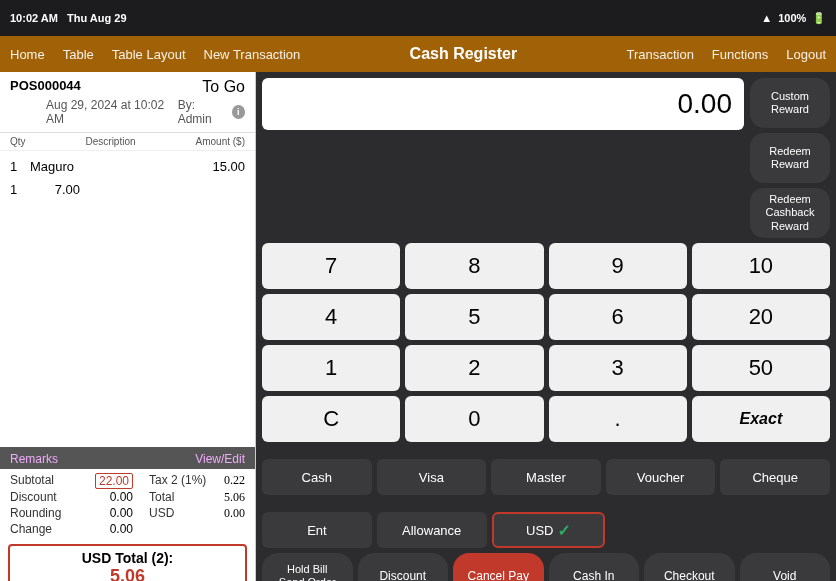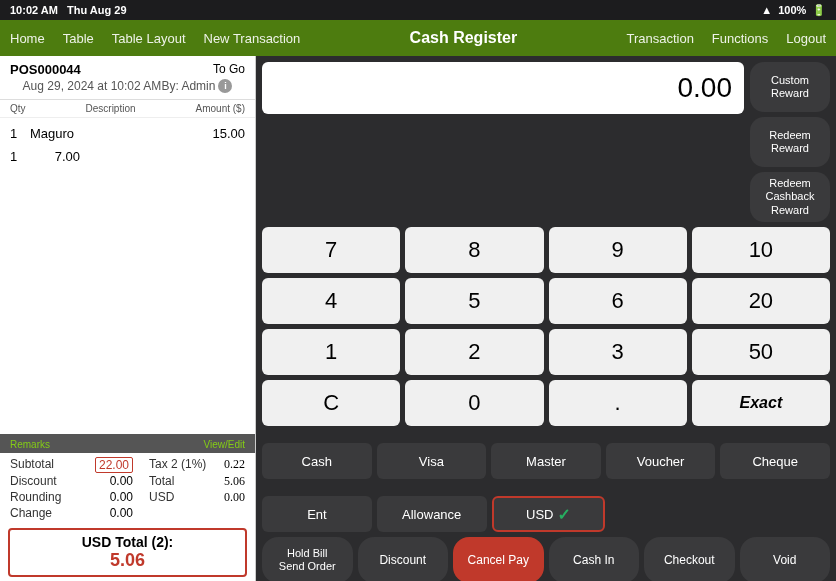--- a/index.html
+++ b/index.html
@@ -13,29 +13,29 @@
     }
 
     
     #status-bar {
       background: #1c1c1e;
       color: white;
       display: flex;
       justify-content: space-between;
       align-items: center;
       padding: 2px 10px;
-      height: 20px;
+      height: 36px;
       font-size: 11px;
       font-weight: 600;
     }
     .status-right { display: flex; gap: 6px; align-items: center; }
 
     
     #nav-bar {
-      background: #4d7c0f;
+      background: #a16207;
       color: white;
       display: flex;
       align-items: center;
       padding: 16px 10px;
       height: 36px;
     }
     .nav-left { display: flex; gap: 18px; align-items: center; }
     .nav-center { flex: 1; text-align: center; font-size: 16px; font-weight: 600; }
     .nav-right { display: flex; gap: 18px; align-items: center; }
     .nav-item {
@@ -61,22 +61,22 @@
       border-right: 1px solid #ccc;
     }
 
     #receipt-header {
       padding: 6px 10px;
       border-bottom: 1px solid #ddd;
       font-size: 12px;
     }
     .receipt-row1 { display: flex; justify-content: space-between; }
     .receipt-pos { font-weight: 600; font-size: 13px; }
-    .receipt-togo { font-size: 12px; }
-    .receipt-row2 { display: flex; justify-content: center; color: #555; margin-top: 2px; }
+    .receipt-togo { font-size: 16px; }
+    .receipt-row2 { display: flex; justify-content: space-between; color: #555; margin-top: 2px; margin-left: 36px; }
     .receipt-admin { display: flex; align-items: center; gap: 3px; }
     .info-icon {
       width: 14px; height: 14px;
       background: #999;
       border-radius: 50%;
       display: inline-flex;
       align-items: center;
       justify-content: center;
       color: white;
       font-size: 9px;
@@ -108,22 +108,22 @@
 
     
     #receipt-footer {
       border-top: 2px solid #555;
     }
     .remarks-row {
       display: flex;
       justify-content: space-between;
       padding: 3px 10px;
       background: #555;
-      color: #84cc16;
-      font-size: 10px;
+      color: #f0abfc;
+      font-size: 12px;
     }
     .totals-section {
       padding: 4px 10px;
       font-size: 12px;
     }
     .totals-grid {
       display: grid;
       grid-template-columns: 1fr auto 1fr auto;
       gap: 1px 6px;
       font-size: 12px;

